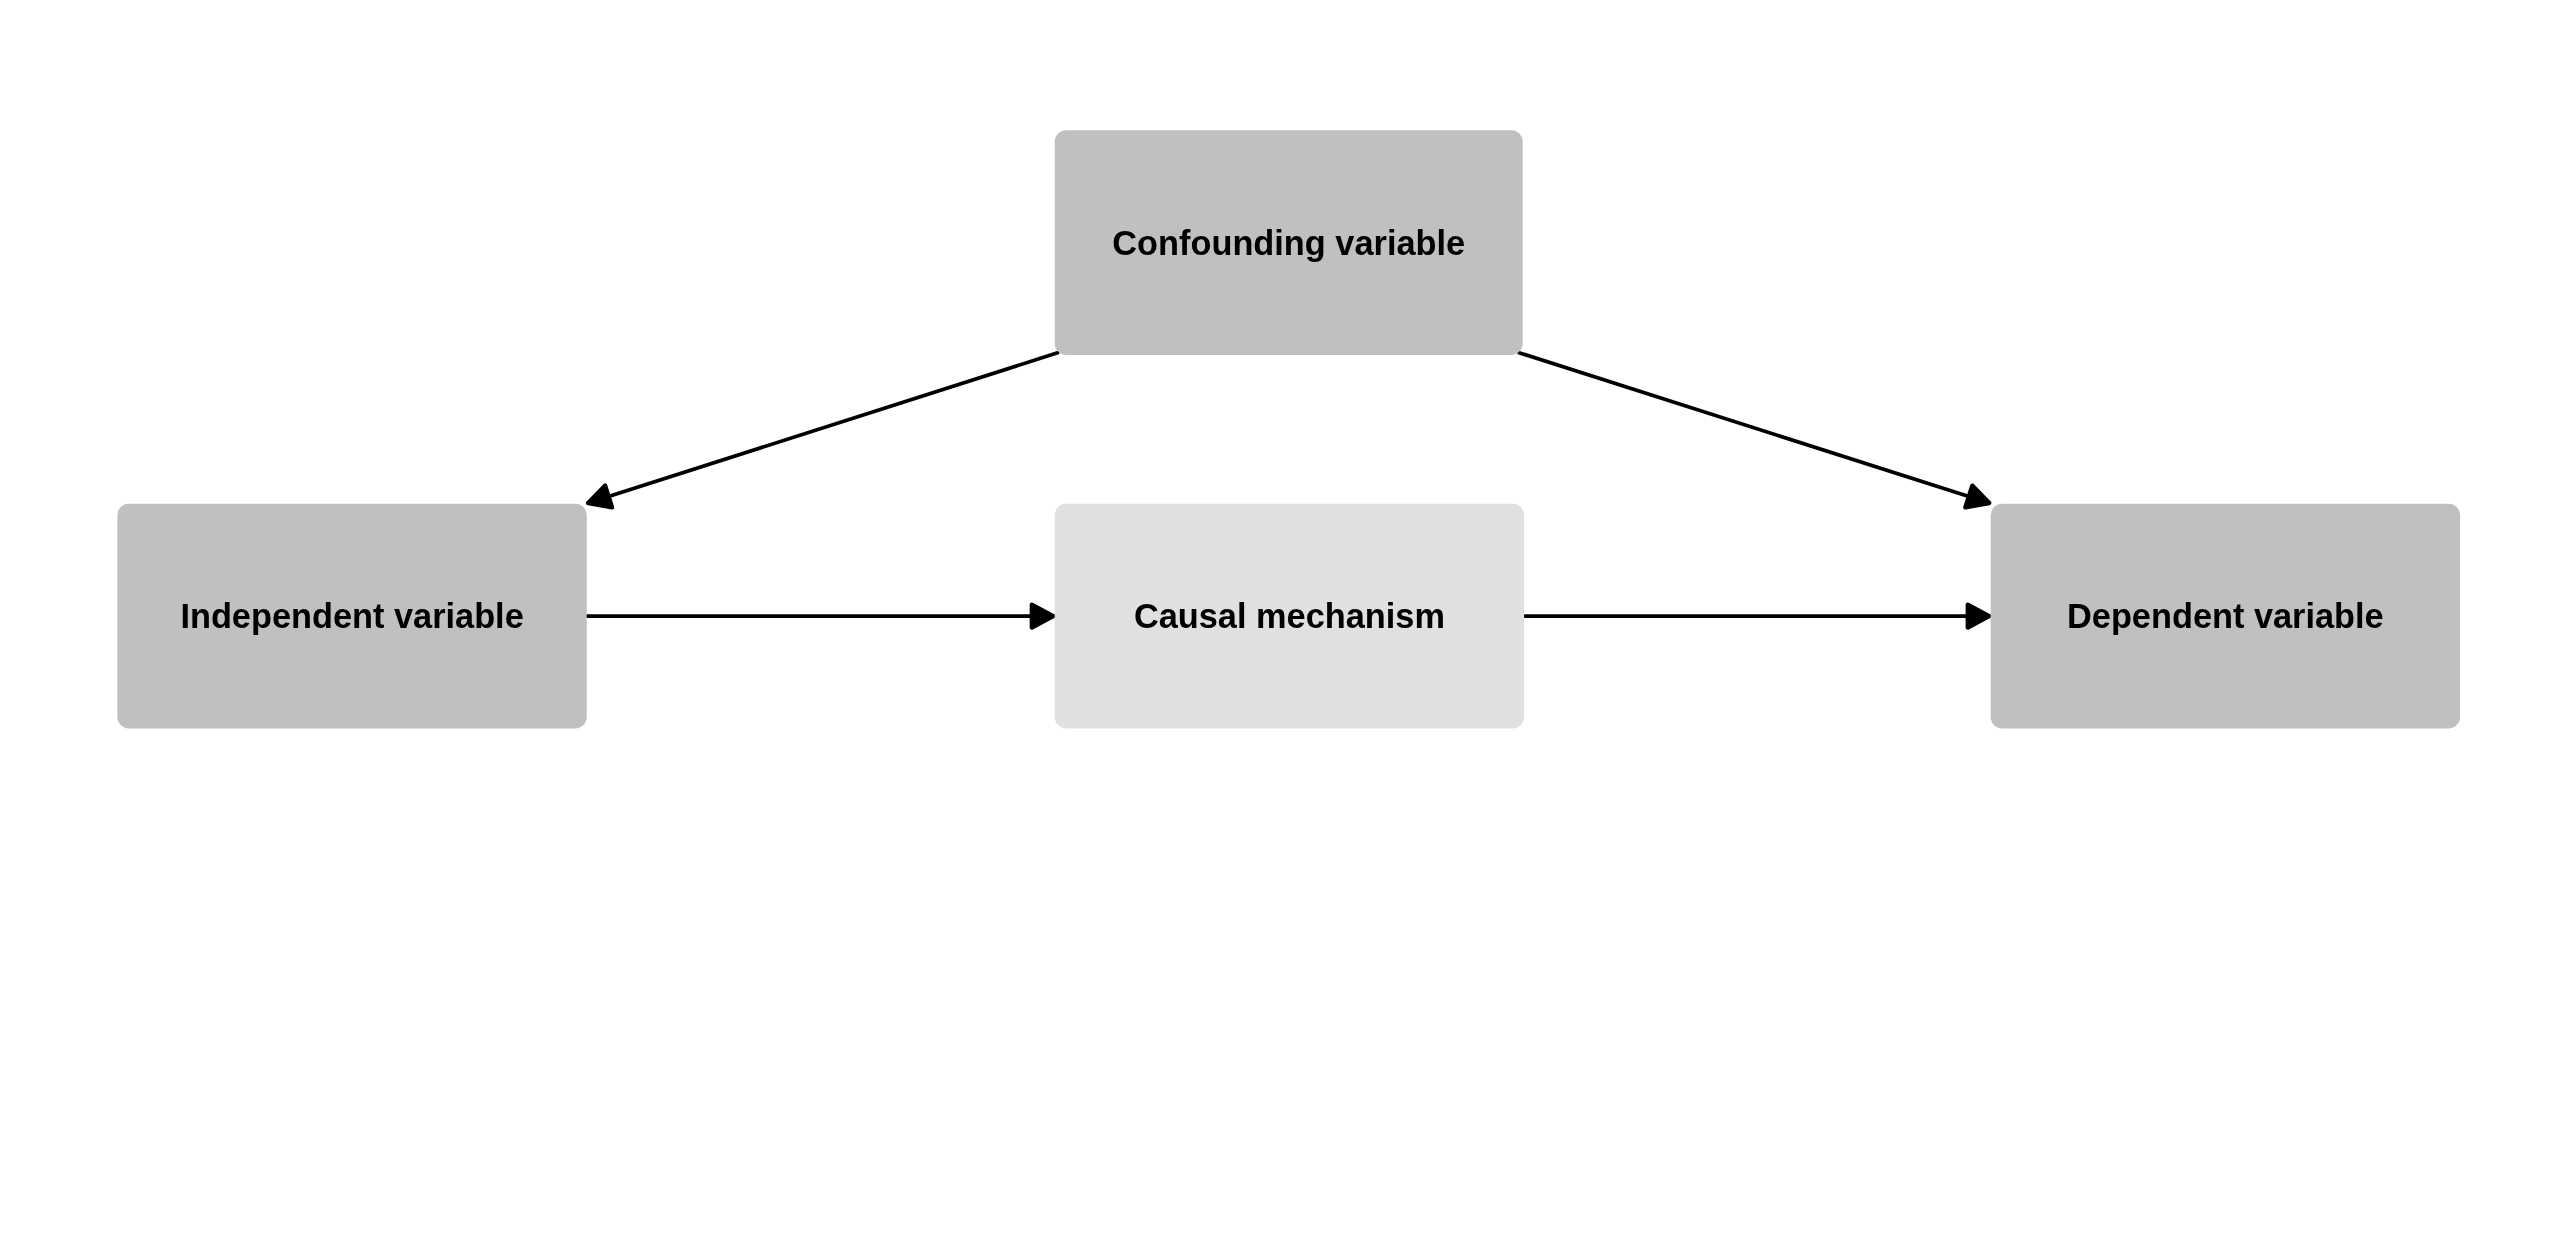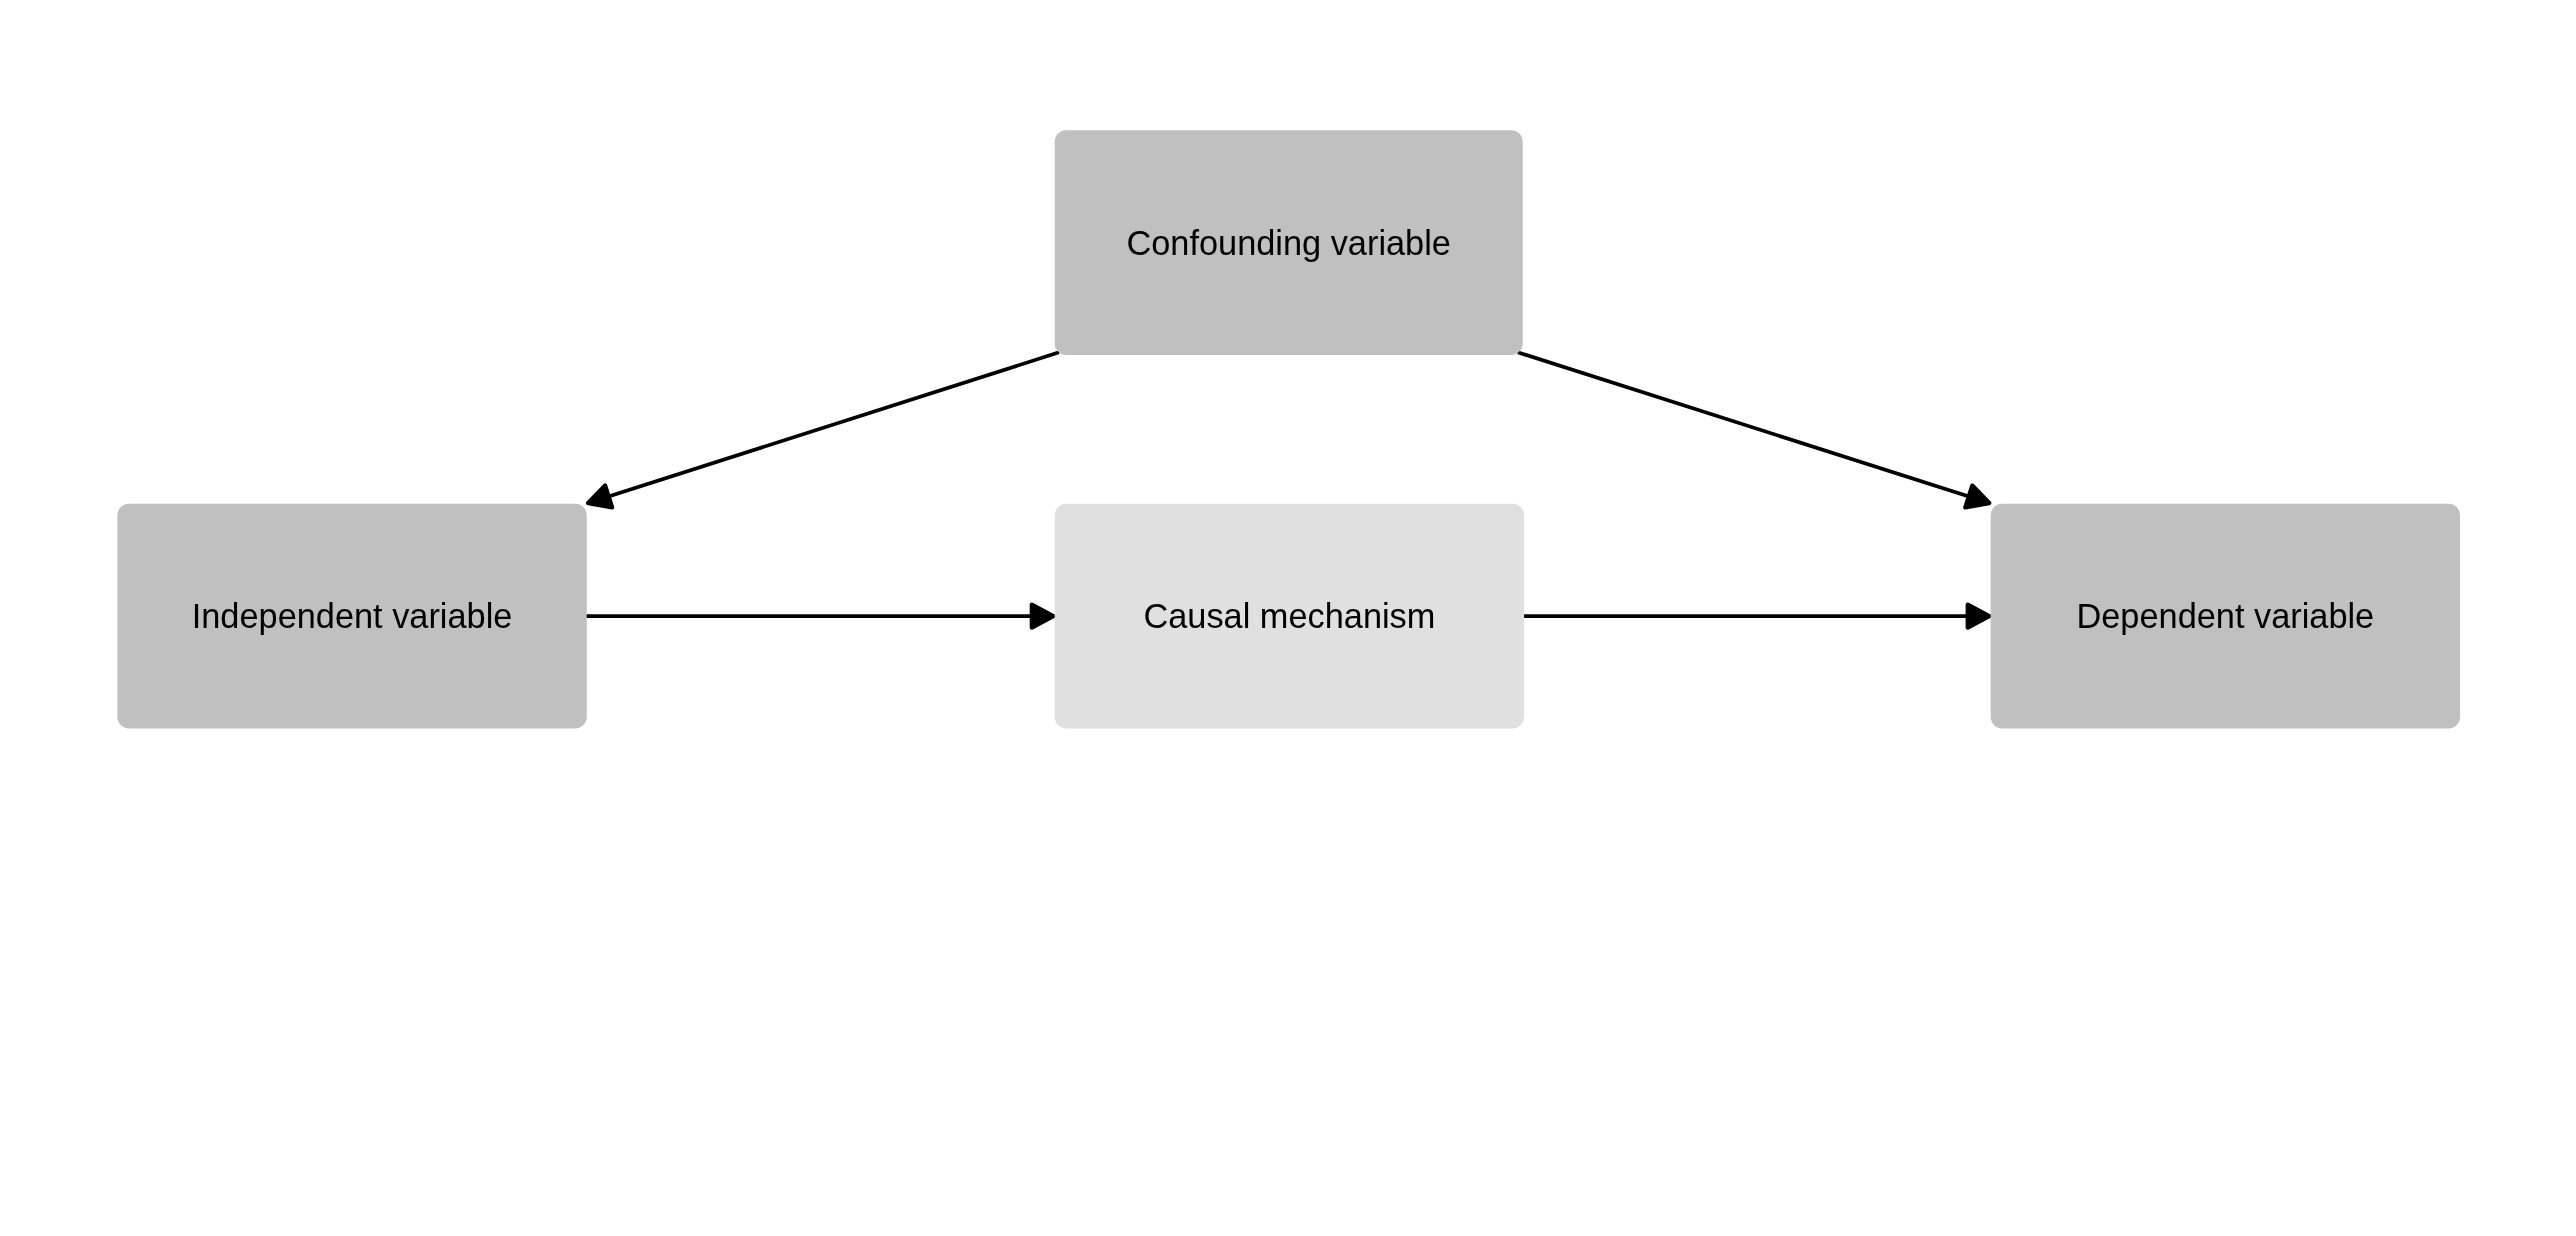--- a/index.html
+++ b/index.html
@@ -3,20 +3,21 @@
 <meta charset="utf-8">
 <style>
   html, body {
     margin: 0;
     padding: 0;
     background: #ffffff;
   }
   .diagram-wrap {
     width: 100%;
     background: #fca5a5;
+    font-weight: bold;
   }
   svg.diagram {
     display: block;
     width: 100%;
     height: auto;
     background: #ffffff;
   }
   .node-rect { stroke: none; }
   .node-rect.fill-gray  { fill: #c0c0c0; }
   .node-rect.fill-light { fill: #e0e0e0; }

